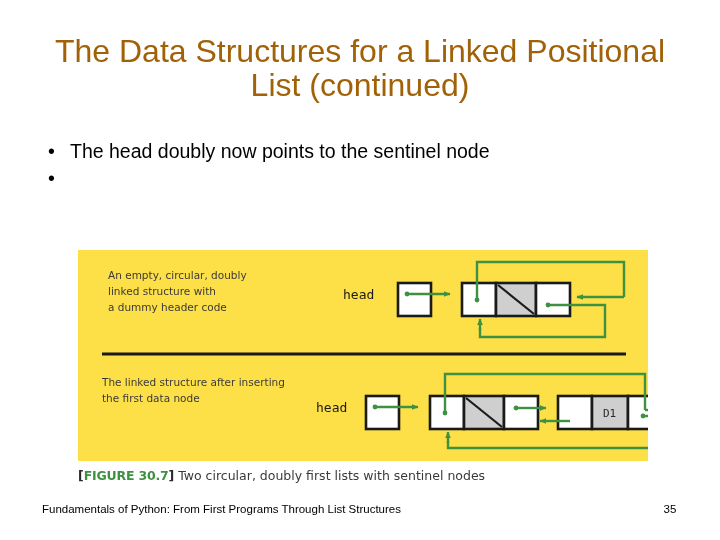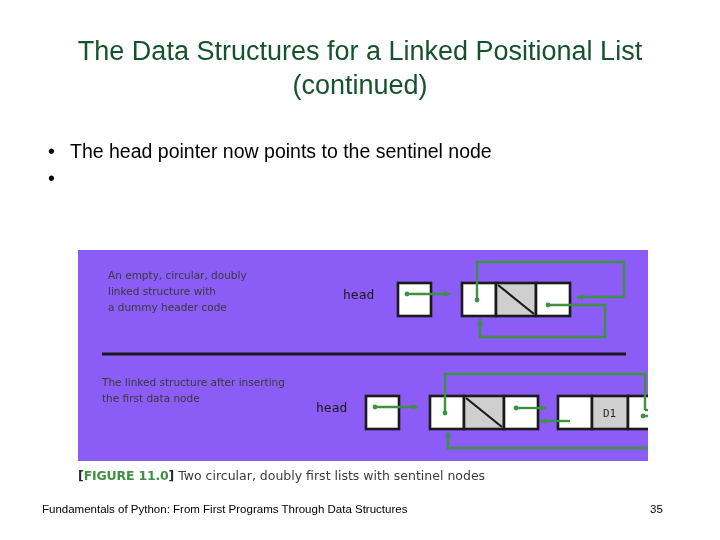--- a/index.html
+++ b/index.html
@@ -16,24 +16,24 @@
     color: #000000;
   }
 
   
   #slide-title {
     position: absolute;
     left: 40px;
     top: 34px;
     width: 640px;
     text-align: center;
-    font-size: 27px;
+    font-size: 32px;
     line-height: 34px;
     font-weight: normal;
-    color: #14532d;
+    color: #a16207;
     letter-spacing: 0px;
   }
 
   
   #bullet-list {
     position: absolute;
     left: 42px;
     top: 138px;
     width: 630px;
     margin: 0;
@@ -56,21 +56,21 @@
     line-height: 27px;
   }
 
   
   #figure-panel {
     position: absolute;
     left: 78px;
     top: 250px;
     width: 570px;
     height: 211px;
-    background: #8b5cf6;
+    background: #fde047;
   }
   #figure-svg {
     position: absolute;
     left: 0;
     top: 0;
     display: block;
   }
 
   .cap-text {
     font-family: "DejaVu Sans", sans-serif;
@@ -115,34 +115,34 @@
     left: 42px;
     top: 503px;
     font-size: 11.5px;
     color: #000;
   }
   #page-number {
     position: absolute;
     left: 650px;
     top: 503px;
     width: 40px;
-    text-align: left;
+    text-align: center;
     font-size: 11.5px;
     color: #000;
   }
 </style>
 </head>
 <body>
 
 <div id="slide-title">The Data Structures for a Linked Positional List (continued)</div>
 
 <ul id="bullet-list">
   <li>
     <span class="bullet-dot">•</span>
-    <span>The head pointer now points to the sentinel node</span>
+    <span>The head doubly now points to the sentinel node</span>
   </li>
   <li>
     <span class="bullet-dot">•</span>
   </li>
 </ul>
 
 <div id="figure-panel">
   <svg id="figure-svg" width="570" height="211" viewBox="0 0 570 211" xmlns="http://www.w3.org/2000/svg">
 
     <defs>
@@ -219,18 +219,18 @@
       <circle cx="565" cy="166" r="2.4" fill="#3f9142"></circle>
       <path d="M565,166 L578,166 L578,198 L370,198 L370,191" fill="none" stroke="#3f9142" stroke-width="2.4"></path>
       <line x1="370" y1="193" x2="370" y2="182" stroke="#3f9142" stroke-width="2.4" marker-end="url(#arrowGreen)"></line>
 
       <line x1="596" y1="160" x2="586" y2="160" stroke="#3f9142" stroke-width="2.4"></line>
     </g>
   </svg>
 </div>
 
 <div id="figure-caption">
-  <span class="fig-bracket">[</span><span class="fig-num">FIGURE 11.0</span><span class="fig-bracket">]</span>
+  <span class="fig-bracket">[</span><span class="fig-num">FIGURE 30.7</span><span class="fig-bracket">]</span>
   <span>Two circular, doubly first lists with sentinel nodes</span>
 </div>
 
-<div id="footer-text">Fundamentals of Python: From First Programs Through Data Structures</div>
+<div id="footer-text">Fundamentals of Python: From First Programs Through List Structures</div>
 <div id="page-number">35</div>
 
 </body></html>

